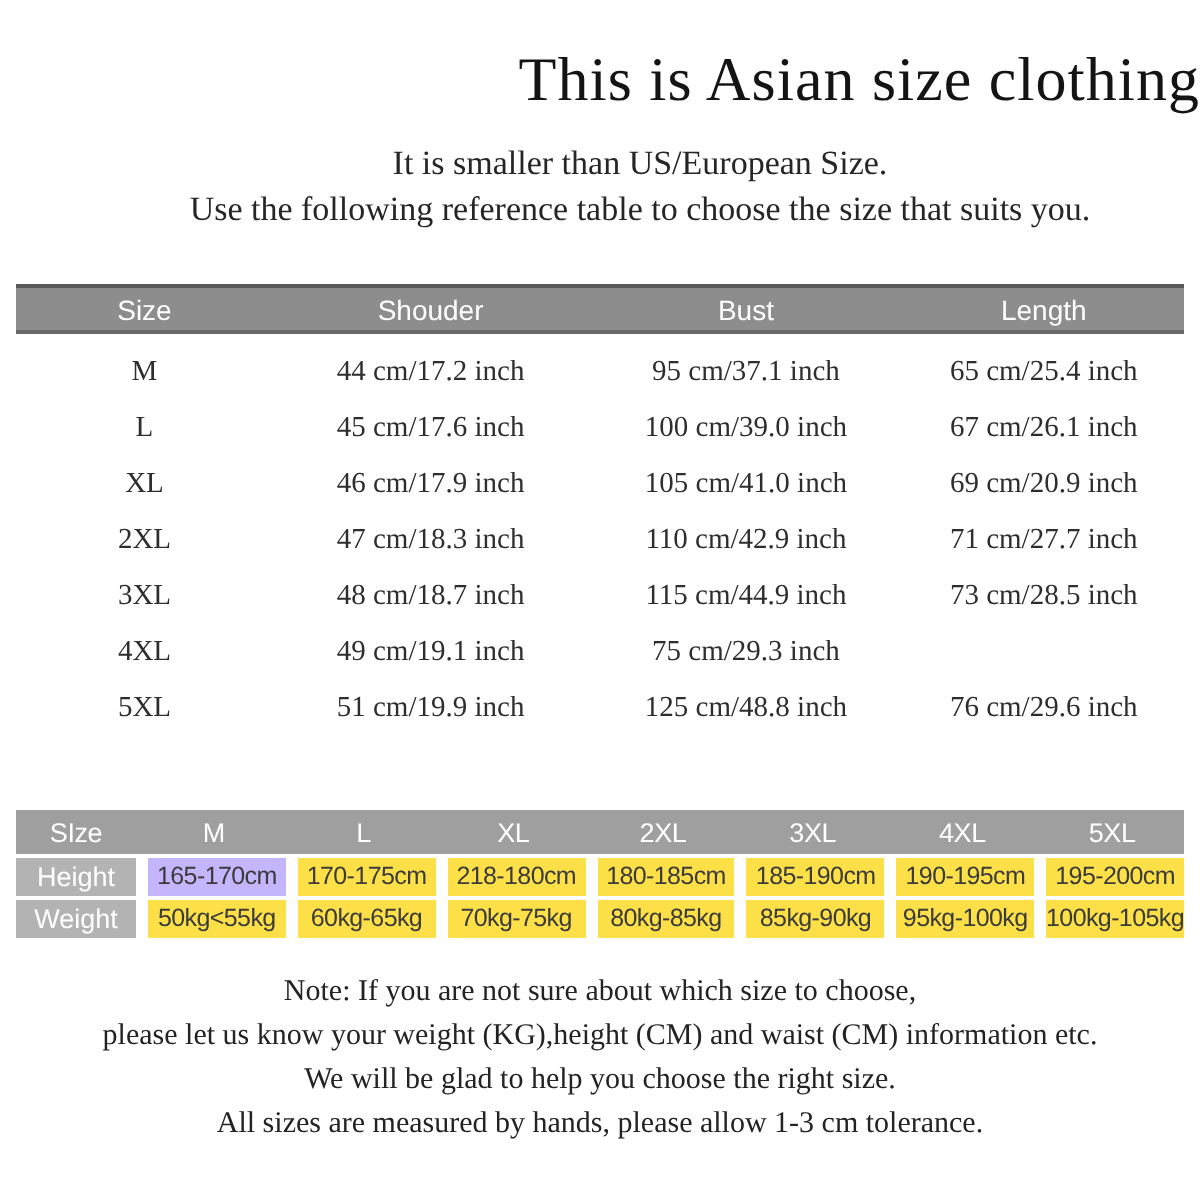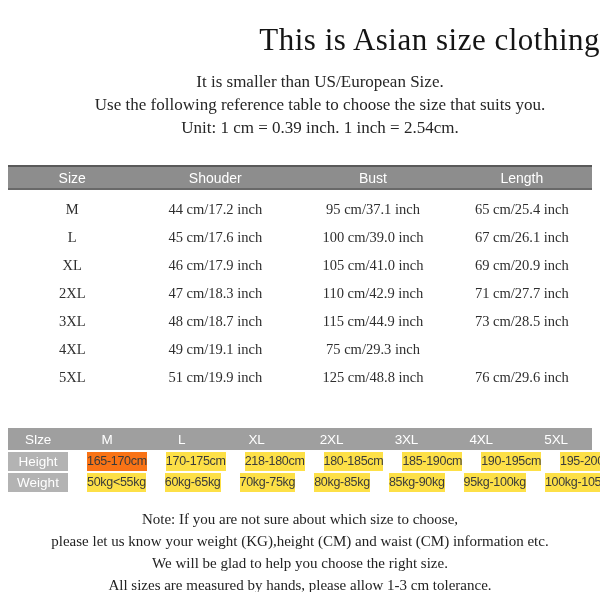--- a/index.html
+++ b/index.html
@@ -36,48 +36,47 @@
 
   
   .t2{margin:37px 8px 0;font-family:"Liberation Sans",sans-serif;}
   .t2-header{
     display:grid;grid-template-columns:60px repeat(7,1fr);column-gap:3px;
     background:#9f9f9f;height:22px;align-items:center;
     color:#ffffff;font-size:13.5px;
   }
   .t2-header .hcell{text-align:center;letter-spacing:-0.2px;}
   .t2-row{
-    display:grid;grid-template-columns:60px repeat(7,1fr);column-gap:19px;
+    display:grid;grid-template-columns:60px repeat(7,1fr);column-gap:6px;
     margin-top:2px;height:19px;
   }
   .t2-label{
     background:#b3b3b3;color:#ffffff;text-align:center;
     font-size:13.5px;line-height:19px;
   }
   .t2-cell{
     background:#fde047;color:#3b3b3b;text-align:center;
     font-size:12.5px;line-height:19px;letter-spacing:-0.3px;white-space:nowrap;
   }
-  .t2-cell.white{background:#f97316;}
+  .t2-cell.white{background:#c4b5fd;}
 
   
   .note{margin-top:16px;text-align:center;font-size:15px;line-height:22px;color:#232323;}
   .note div{white-space:nowrap;}
 </style>
 </head>
 <body>
 
 <div class="page">
 
   <h1 class="title">This is Asian size clothing</h1>
 
   <div class="intro">
     <div>It is smaller than US/European Size.</div>
     <div>Use the following reference table to choose the size that suits you.</div>
-    <div>Unit: 1 cm = 0.39 inch. 1 inch = 2.54cm.</div>
   </div>
 
   <div class="t1">
     <div class="t1-header">
       <div class="hcell">Size</div>
       <div class="hcell">Shouder</div>
       <div class="hcell">Bust</div>
       <div class="hcell">Length</div>
     </div>
     <div class="t1-body">

